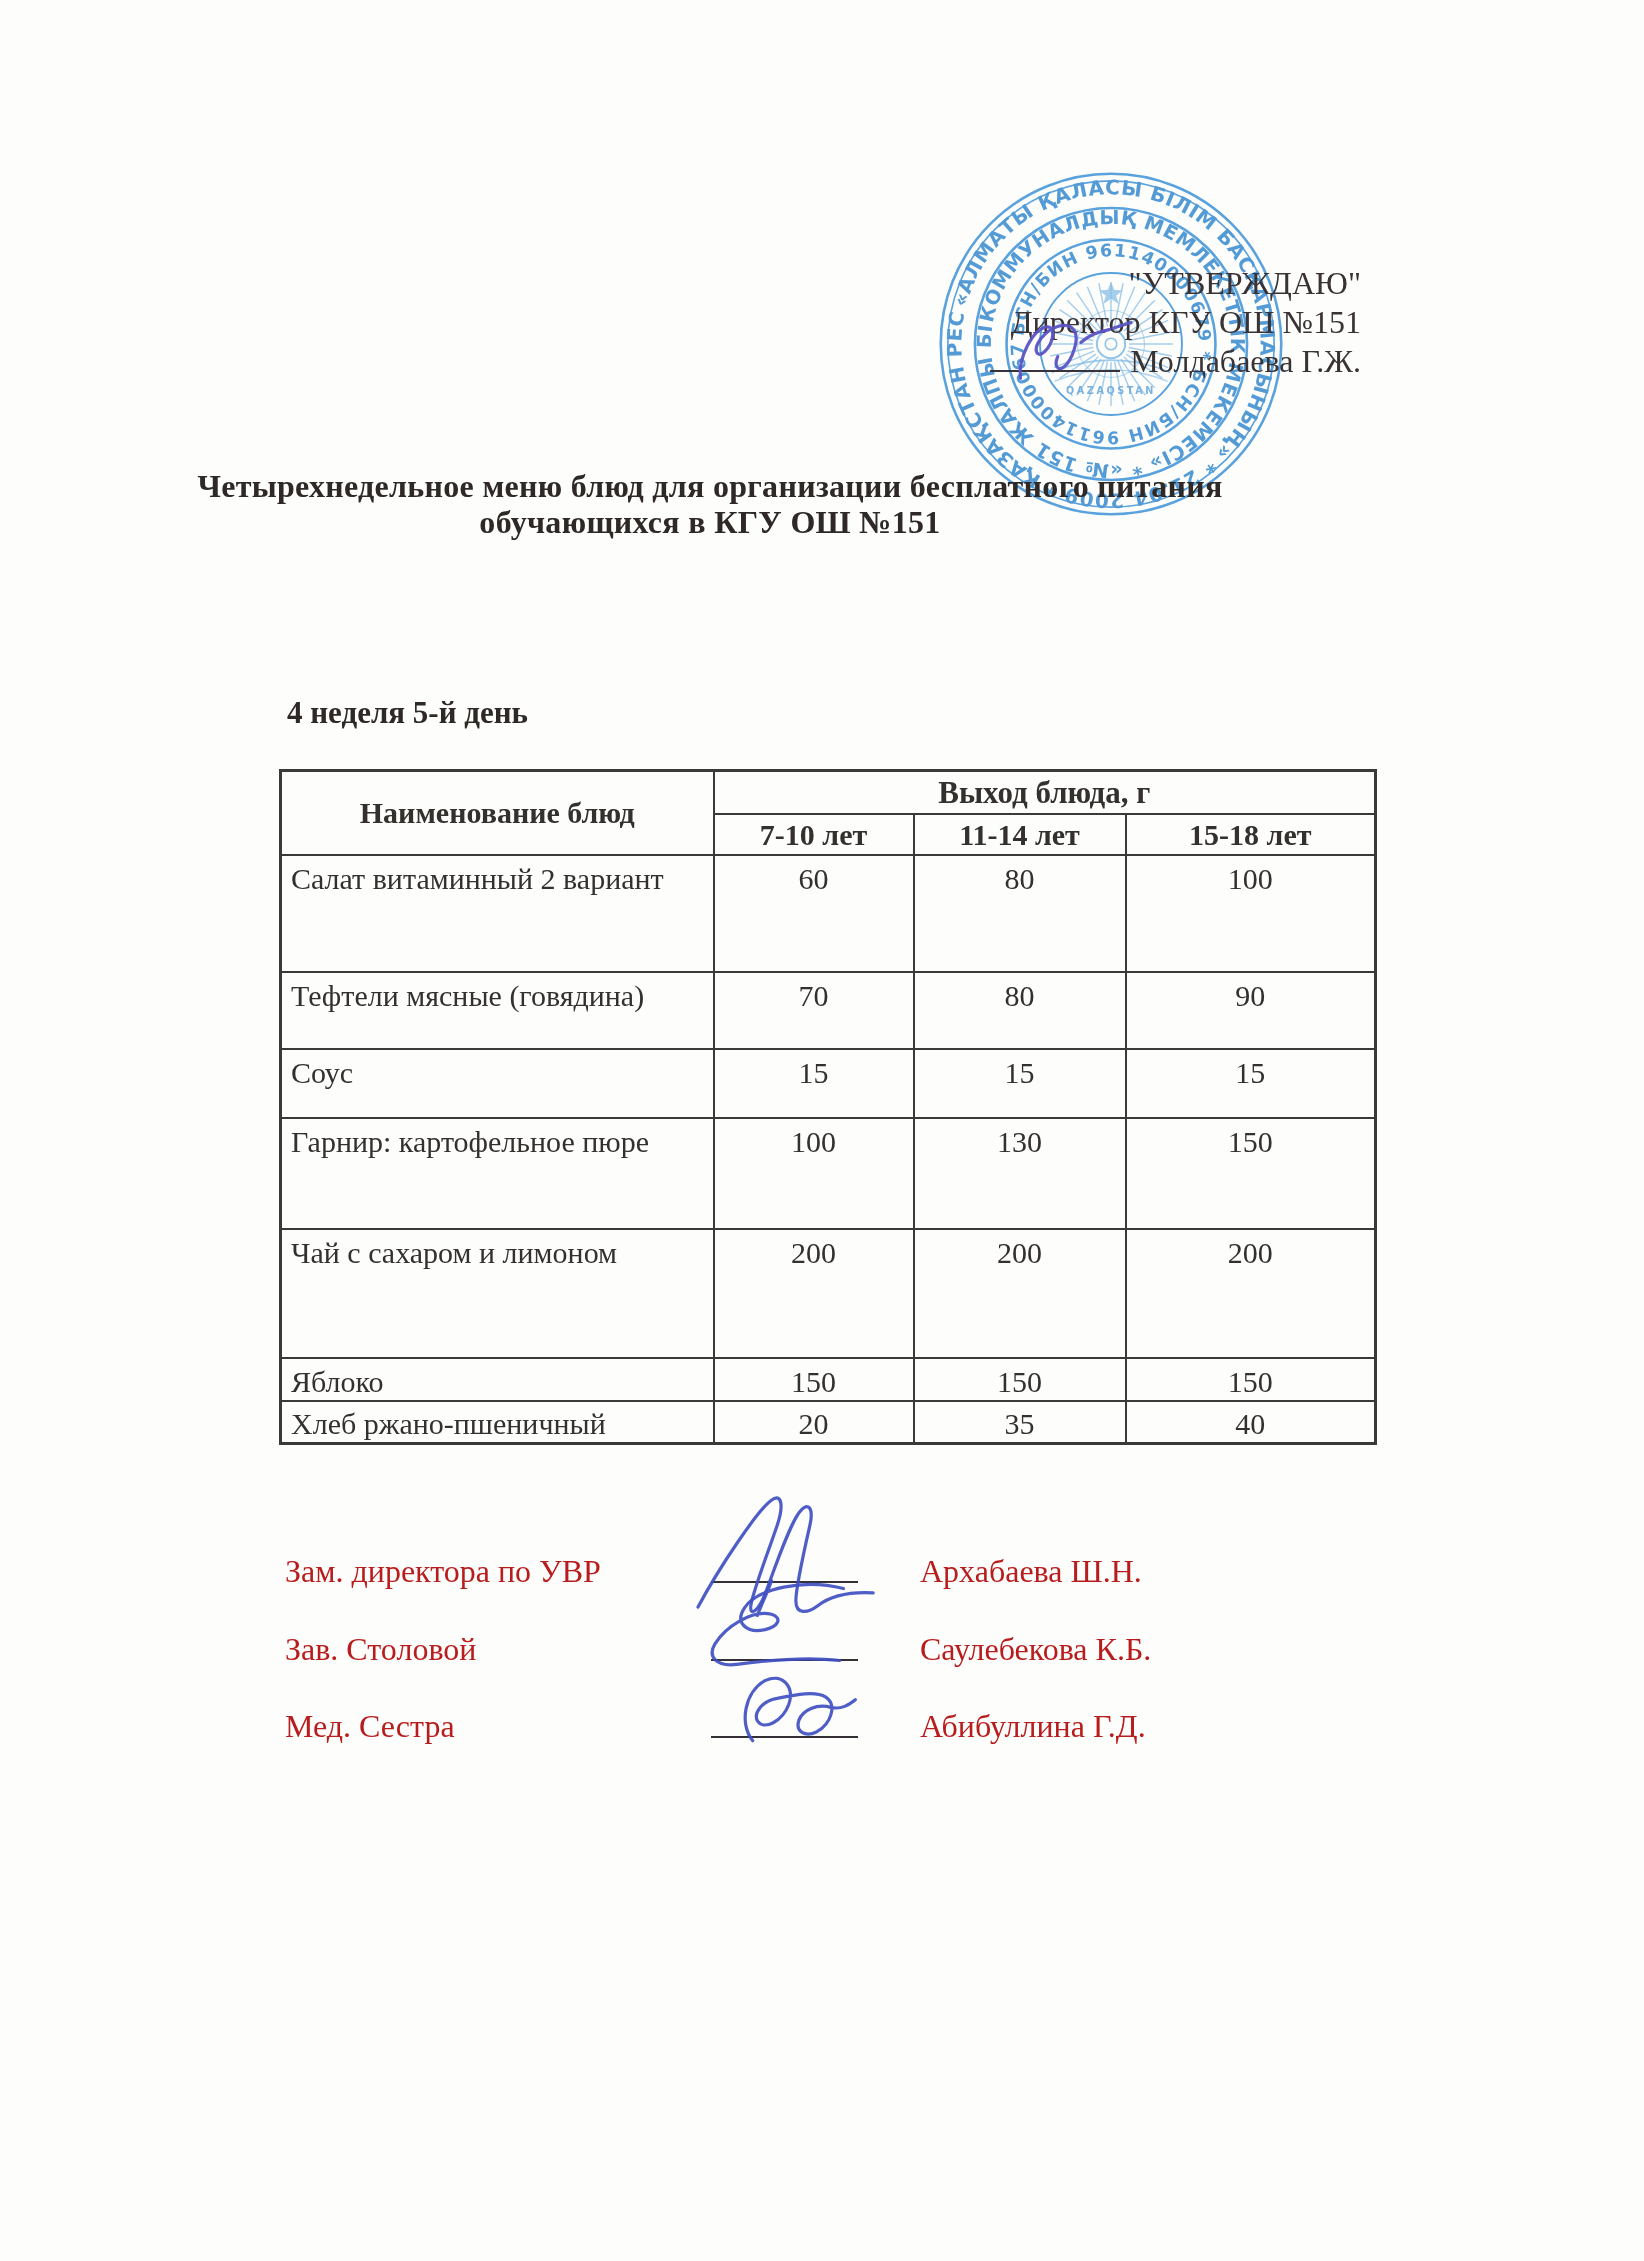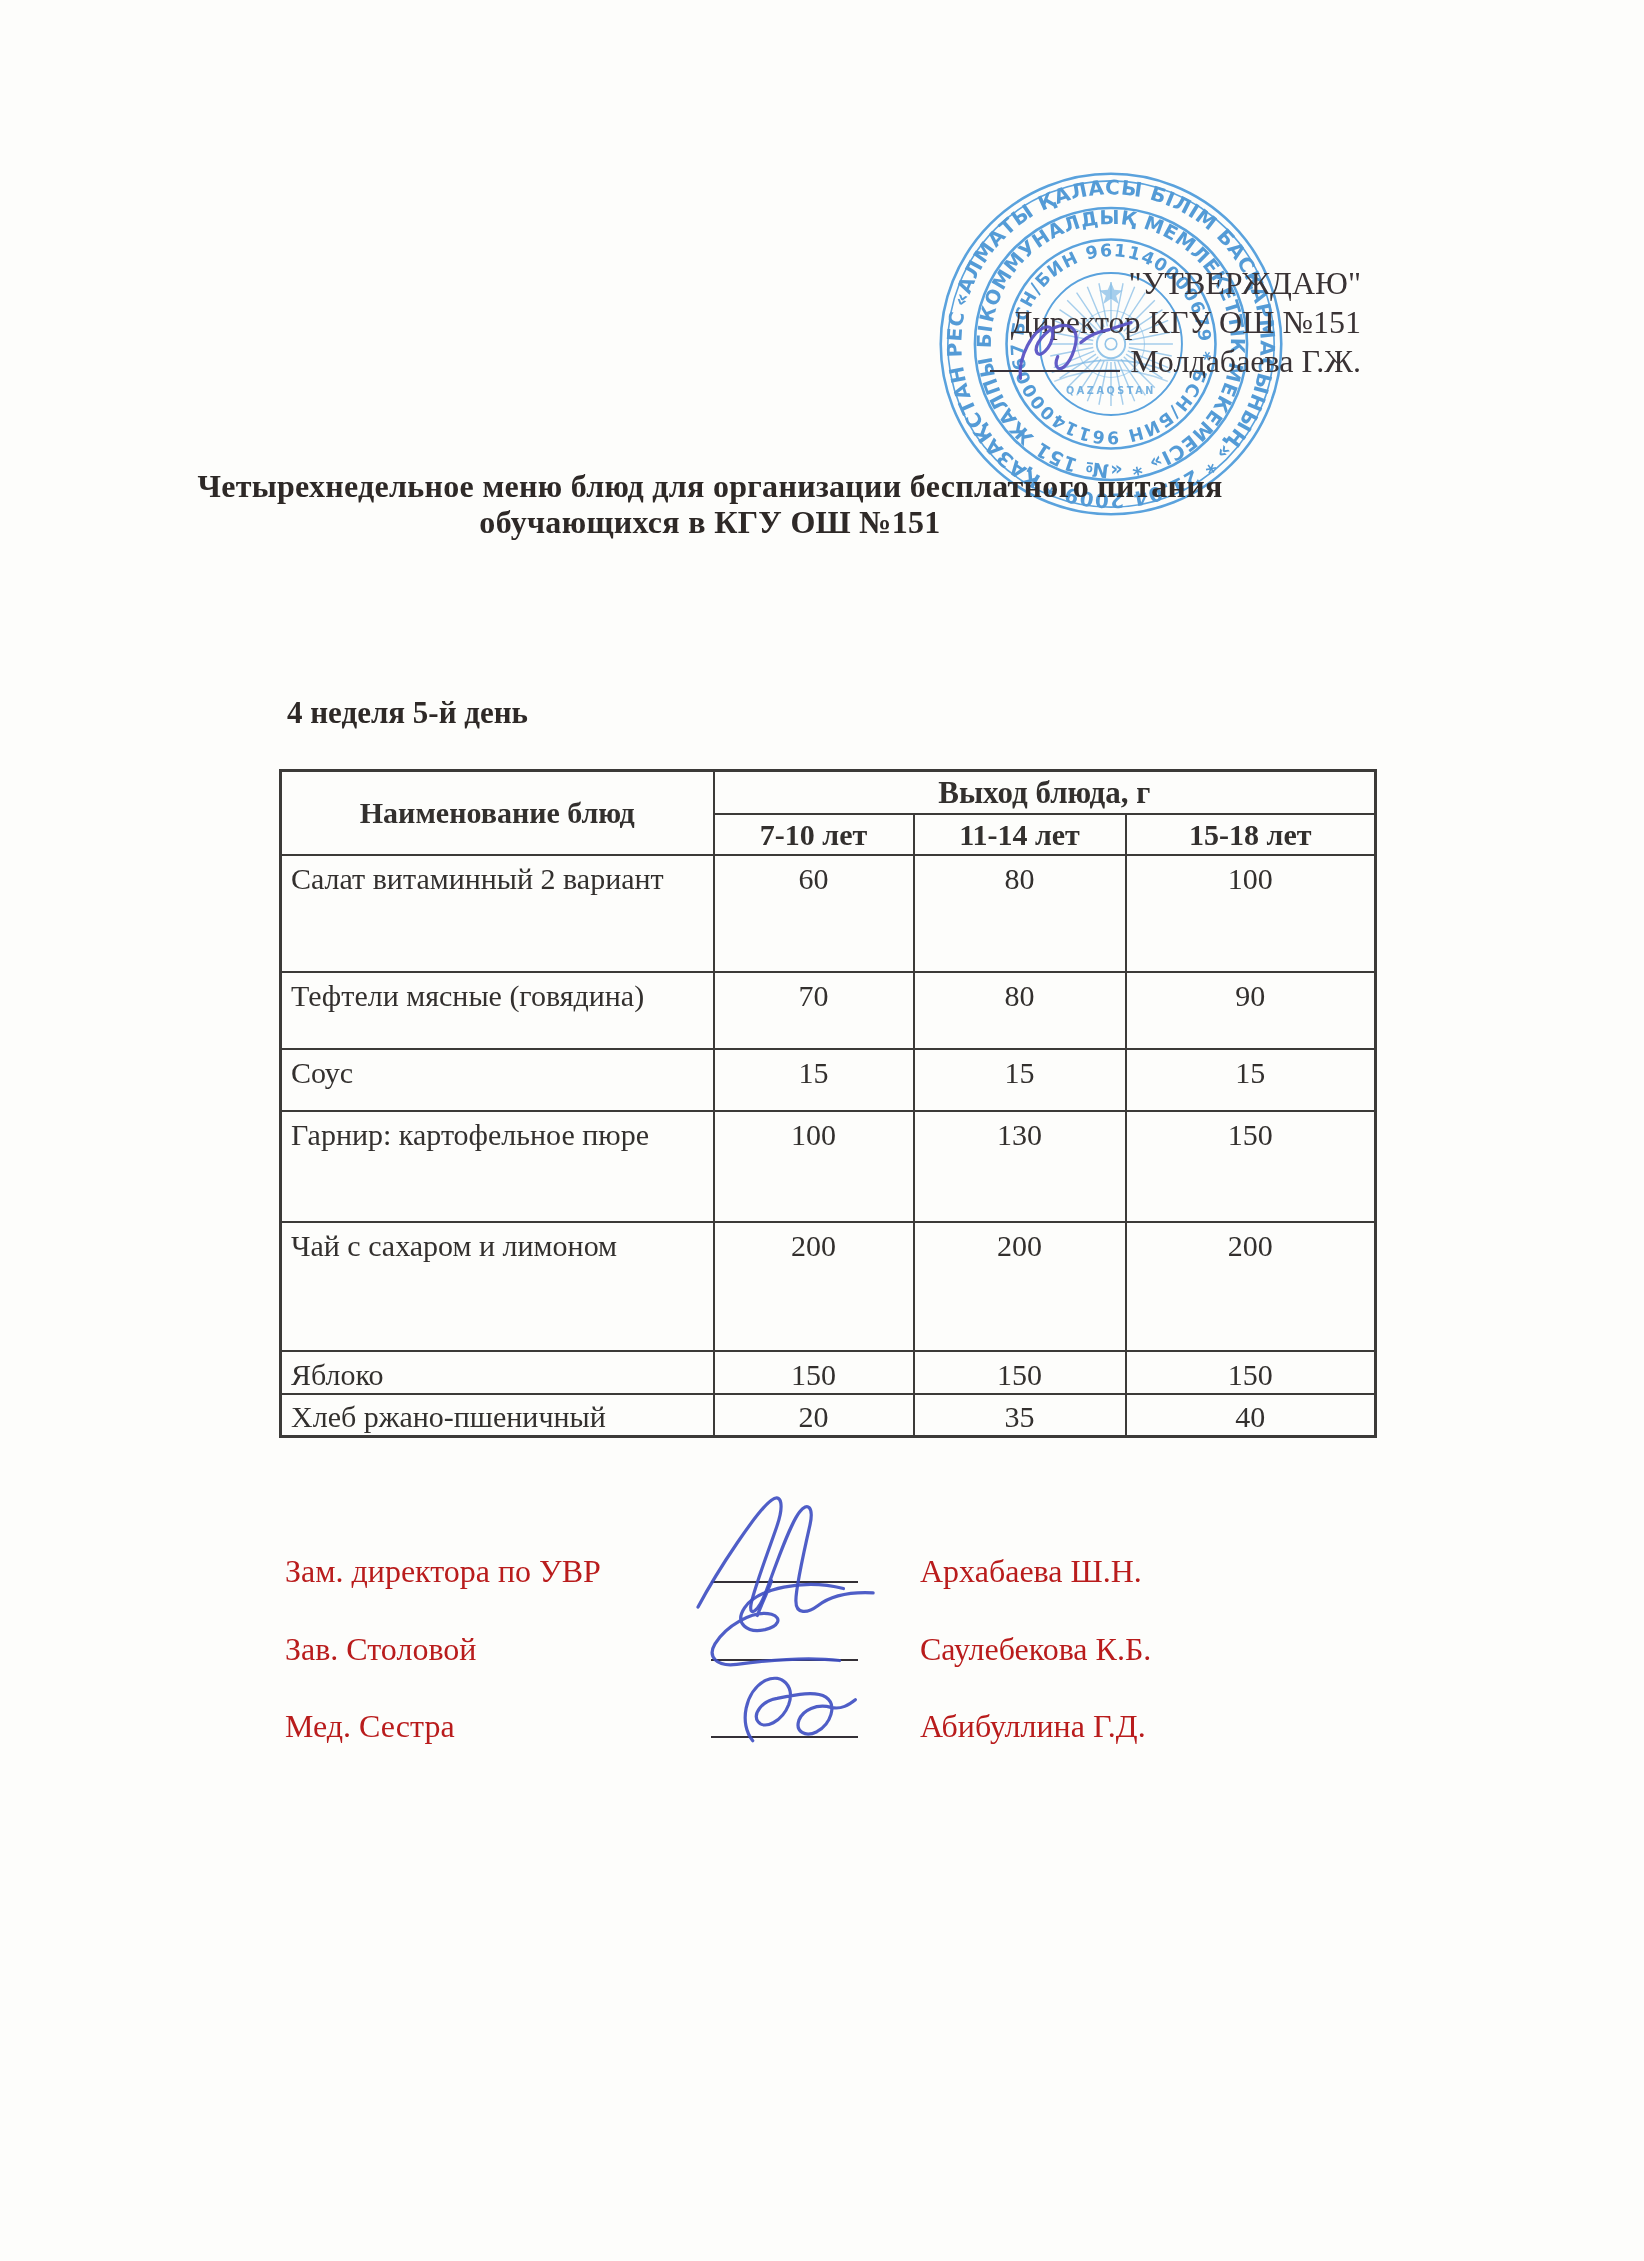--- a/index.html
+++ b/index.html
@@ -190,21 +190,21 @@
           <td class="c-val" data-name="portion-value-cell">60</td>
           <td class="c-val" data-name="portion-value-cell">80</td>
           <td class="c-val" data-name="portion-value-cell">100</td>
         </tr>
         <tr data-name="table-row" style="height: 77px;">
           <td class="c-dish" data-name="dish-name-cell">Тефтели мясные (говядина)</td>
           <td class="c-val" data-name="portion-value-cell">70</td>
           <td class="c-val" data-name="portion-value-cell">80</td>
           <td class="c-val" data-name="portion-value-cell">90</td>
         </tr>
-        <tr data-name="table-row" style="height: 62px; margin-top: 40px;">
+        <tr data-name="table-row" style="height: 69px; margin-top: 40px;">
           <td class="c-dish" data-name="dish-name-cell">Соус</td>
           <td class="c-val" data-name="portion-value-cell">15</td>
           <td class="c-val" data-name="portion-value-cell">15</td>
           <td class="c-val" data-name="portion-value-cell">15</td>
         </tr>
         <tr data-name="table-row" style="height: 111px;">
           <td class="c-dish" data-name="dish-name-cell">Гарнир:  картофельное пюре</td>
           <td class="c-val" data-name="portion-value-cell">100</td>
           <td class="c-val" data-name="portion-value-cell">130</td>
           <td class="c-val" data-name="portion-value-cell">150</td>

